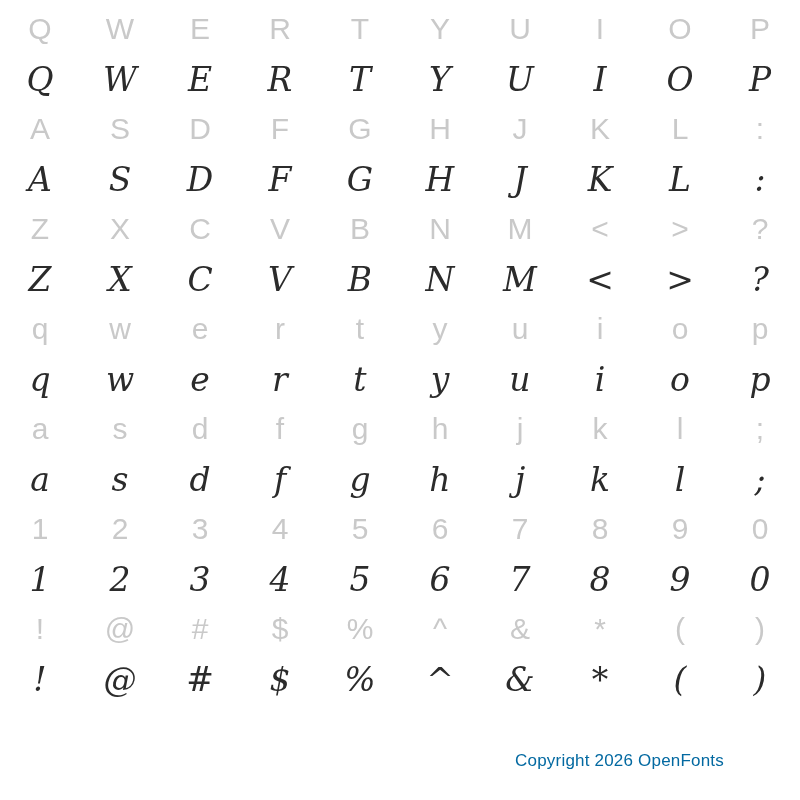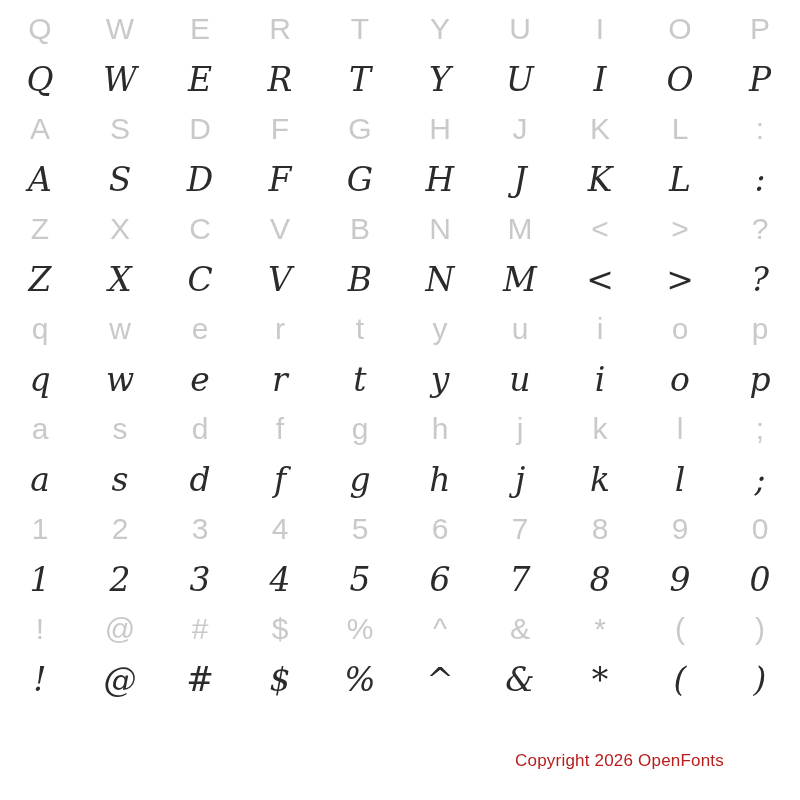--- a/index.html
+++ b/index.html
@@ -59,21 +59,21 @@
     display: flex;
     align-items: center;
     justify-content: center;
   }
   .copyright {
     position: absolute;
     right: 76px;
     bottom: 29px;
     font-family: "Liberation Sans", sans-serif;
     font-size: 17px;
-    color: #b91c1c;
+    color: #0369a1;
     letter-spacing: 0.2px;
   }
 </style>
 </head>
 <body>
 
 <div class="sheet">
   <div class="grid">
       <div class="row row-key">
         <div class="cell">Q</div>

